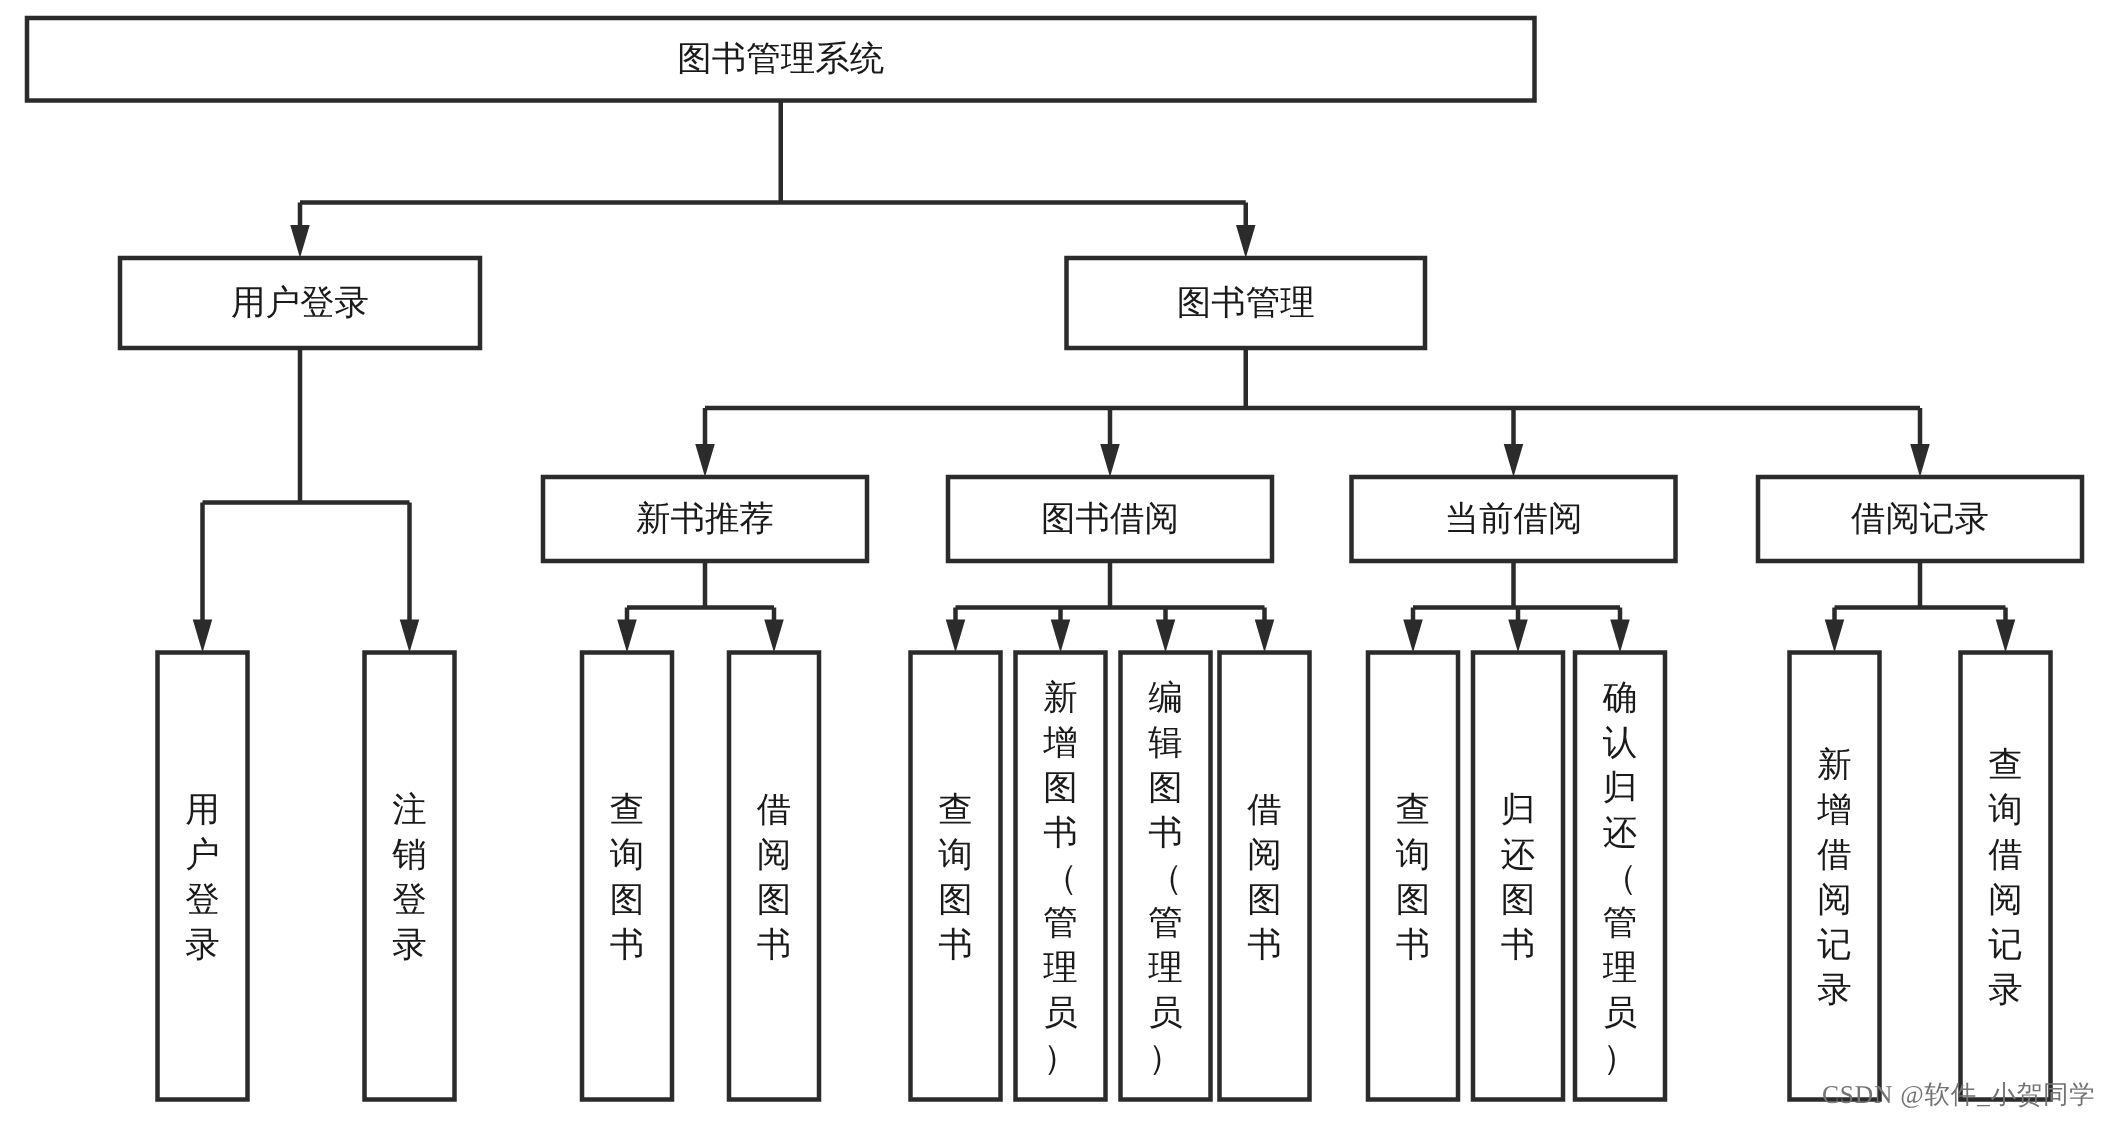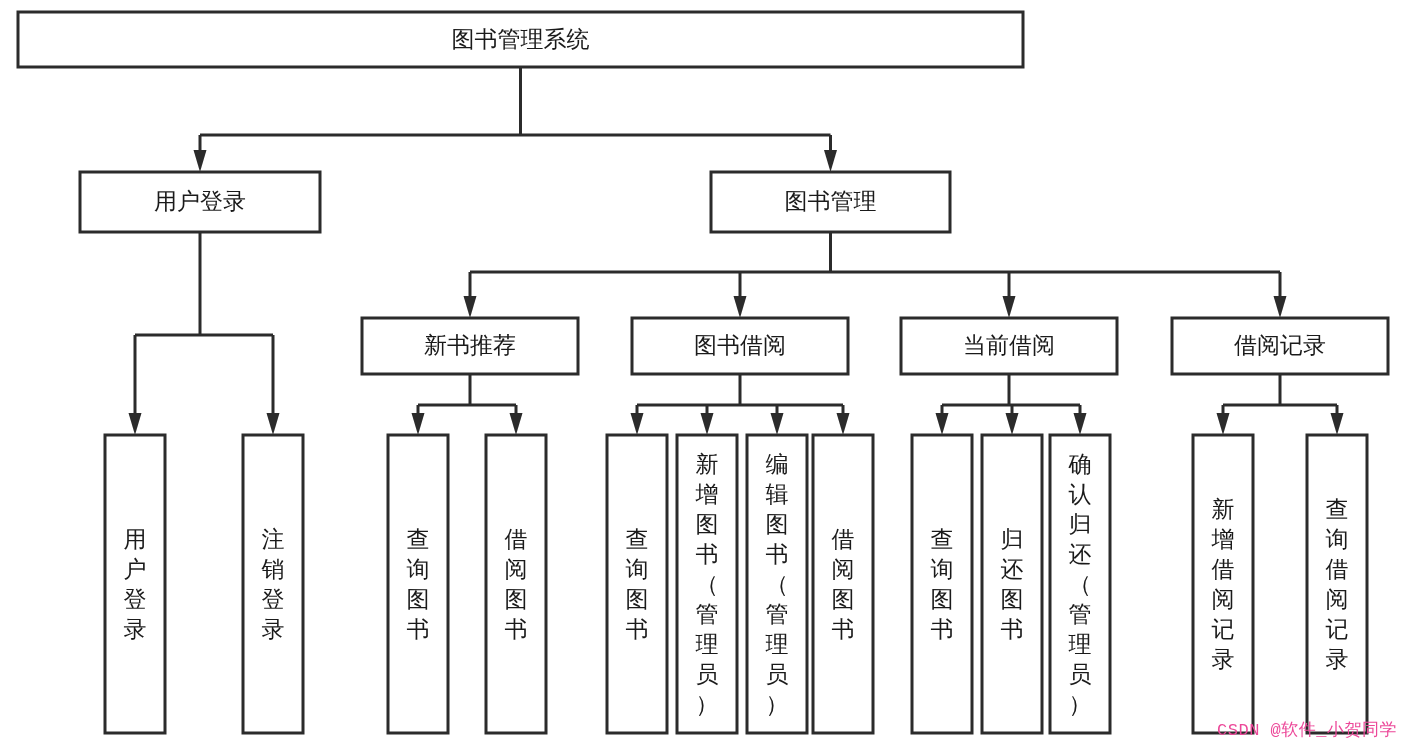--- a/index.html
+++ b/index.html
@@ -53,23 +53,23 @@
   .node-label-v {
     font-family: "Liberation Sans", "DejaVu Sans", sans-serif;
     font-size: 23px;
     fill: #1a1a1a;
     text-anchor: middle;
   }
   .watermark-text {
     position: absolute;
     right: 8px;
     bottom: 6px;
-    font-family: Liberation Mono, monospace;
+    font-family: Liberation Serif, serif;
     font-size: 17px;
-    color: #ec4899;
+    color: #737373;
     white-space: nowrap;
     letter-spacing: 0.5px;
     pointer-events: none;
   }
 </style>
 </head>
 <body>
 
 <div id="diagram-root">
 

